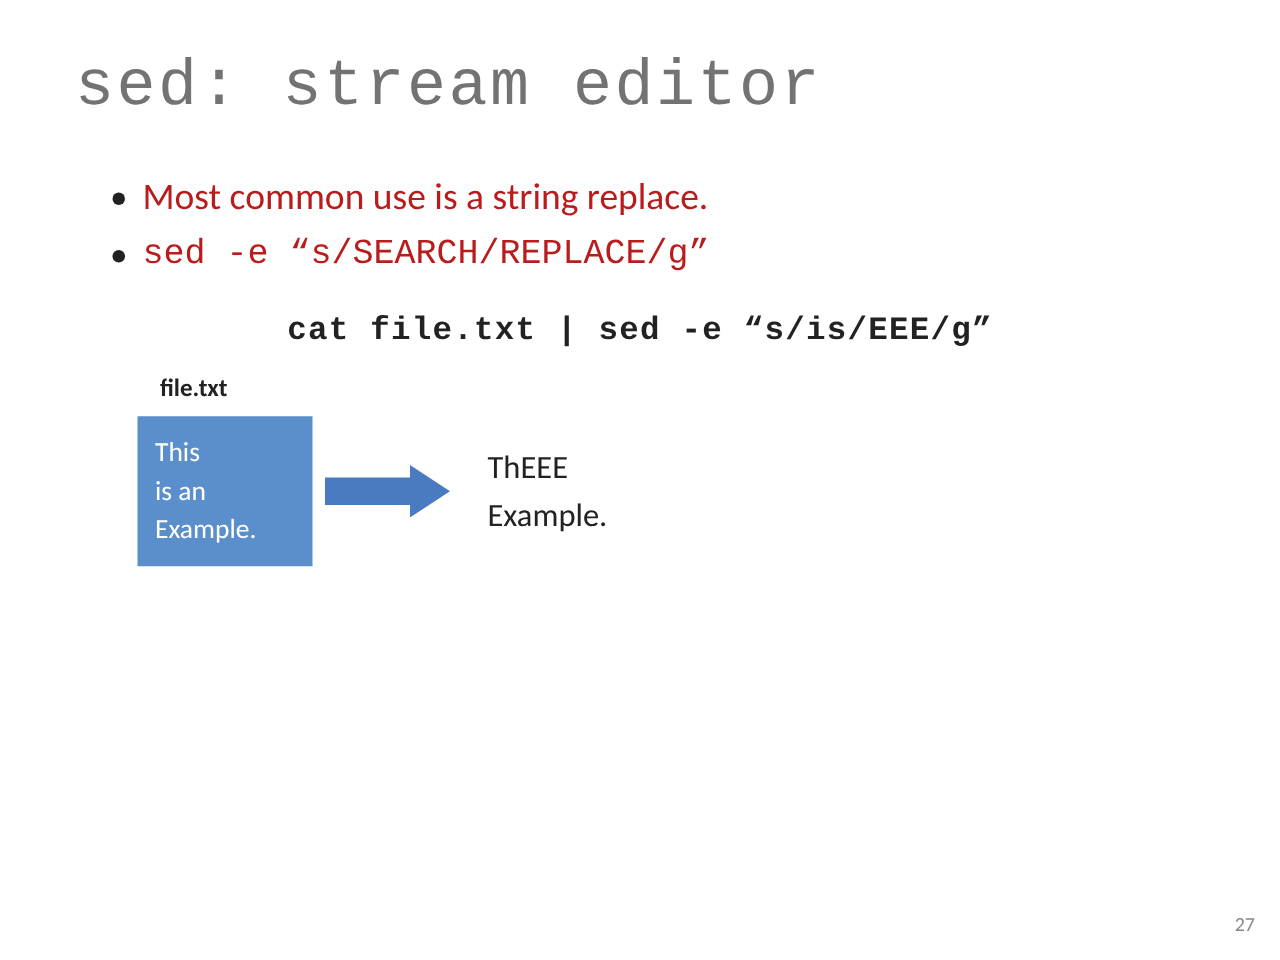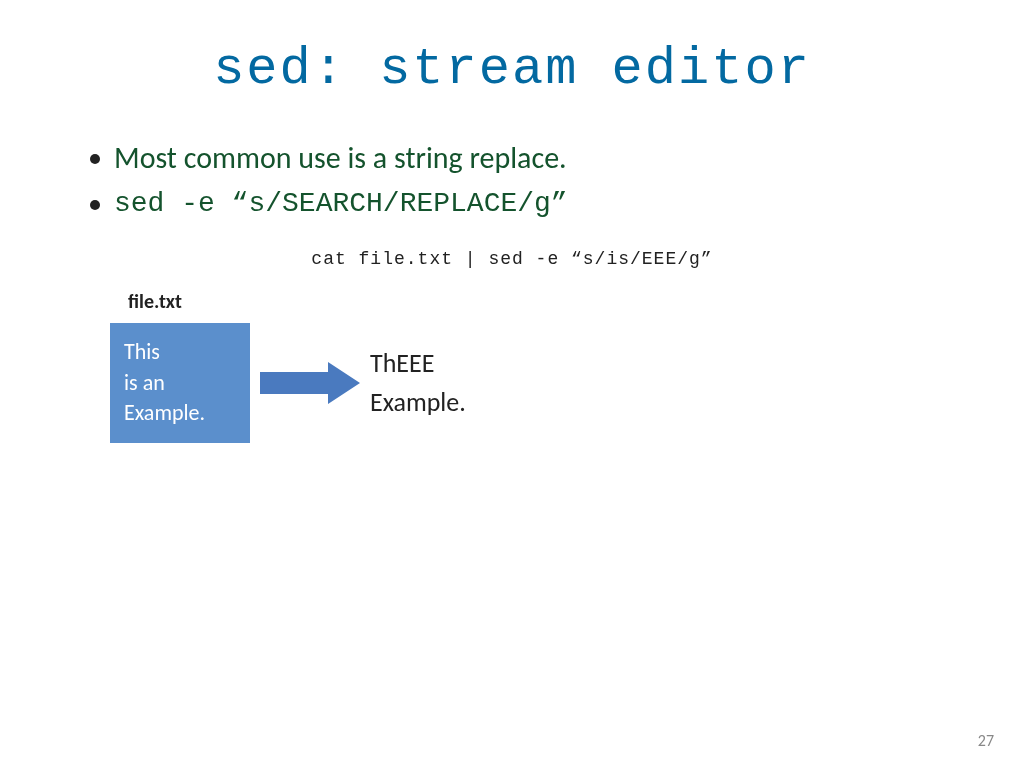--- a/index.html
+++ b/index.html
@@ -18,38 +18,38 @@
     }
 
     .slide {
       width: 1024px;
       height: 768px;
       padding: 40px 60px 40px 60px;
       position: relative;
     }
 
     .title {
-      text-align: center;
+      text-align: left;
       font-family: 'Courier New', Courier, monospace;
       font-size: 52px;
       font-weight: normal;
-      color: #0369a1;
+      color: #737373;
       margin-bottom: 40px;
       letter-spacing: 2px;
     }
 
     .bullet-list {
       list-style: none;
       margin-left: 30px;
       margin-bottom: 30px;
     }
 
     .bullet-list li {
       font-size: 30px;
-      color: #14532d;
+      color: #b91c1c;
       margin-bottom: 12px;
       display: flex;
       align-items: center;
       gap: 14px;
       text-align: center;
     }
 
     .bullet-dot {
       width: 10px;
       height: 10px;
@@ -66,25 +66,26 @@
     }
 
     .bullet-text-mono {
       font-family: Liberation Mono, monospace;
       font-size: 28px;
       font-weight: normal;
     }
 
     .command-line {
       font-family: 'Courier New', Courier, monospace;
-      font-size: 18px;
+      font-size: 26px;
       color: #222222;
       text-align: center;
       margin: 30px 0 20px 0;
       letter-spacing: 1px;
+      font-weight: bold;
     }
 
     .demo-section {
       display: flex;
       align-items: center;
       margin-top: 10px;
       margin-left: 50px;
       gap: 0;
     }
 
@@ -126,26 +127,27 @@
     .arrow-svg {
       width: 100px;
       height: 50px;
     }
 
     .output-text {
       font-family: 'Calibri', sans-serif;
       font-size: 26px;
       color: #222222;
       line-height: 1.5;
+      margin-left: 20px;
     }
 
     .page-number {
       position: absolute;
       bottom: 18px;
-      right: 30px;
+      right: 20px;
       font-family: 'Calibri', sans-serif;
       font-size: 16px;
       color: #888888;
     }
 
     .demo-wrapper {
       margin-top: 8px;
     }
   </style>
 </head>

